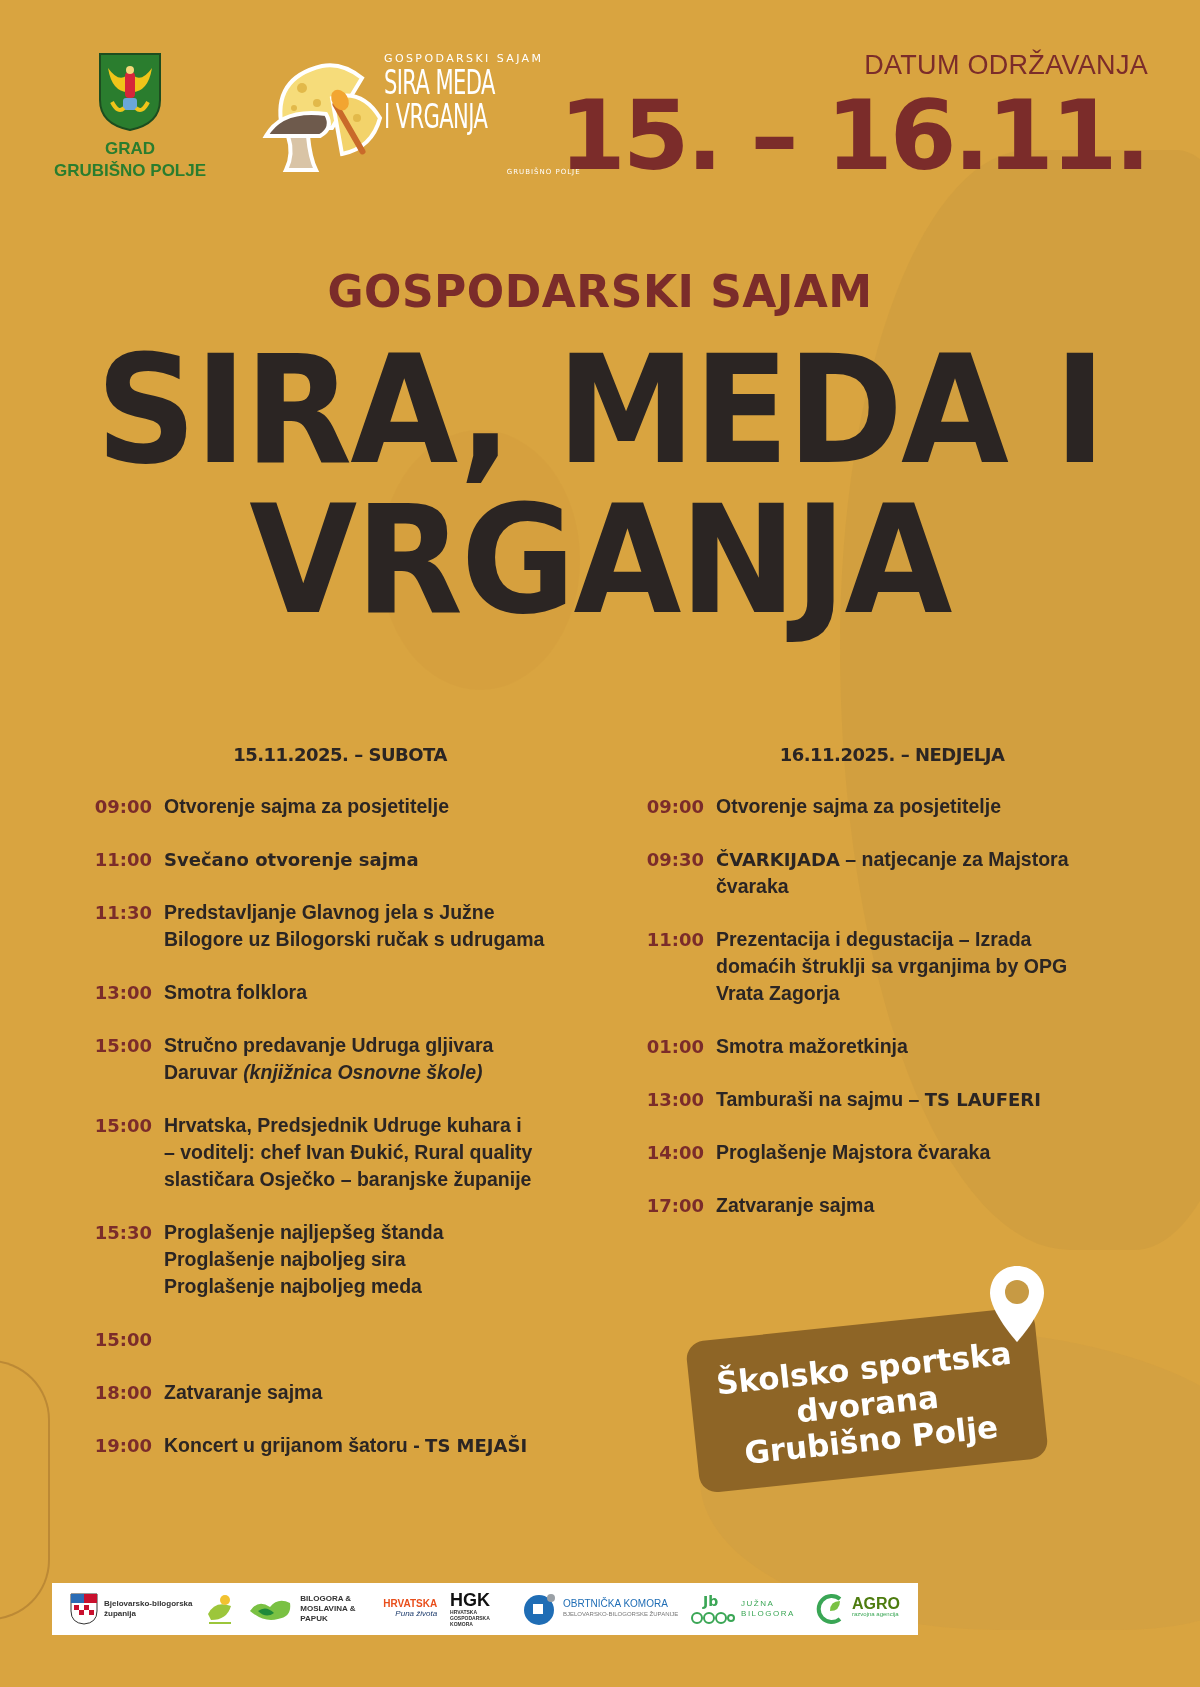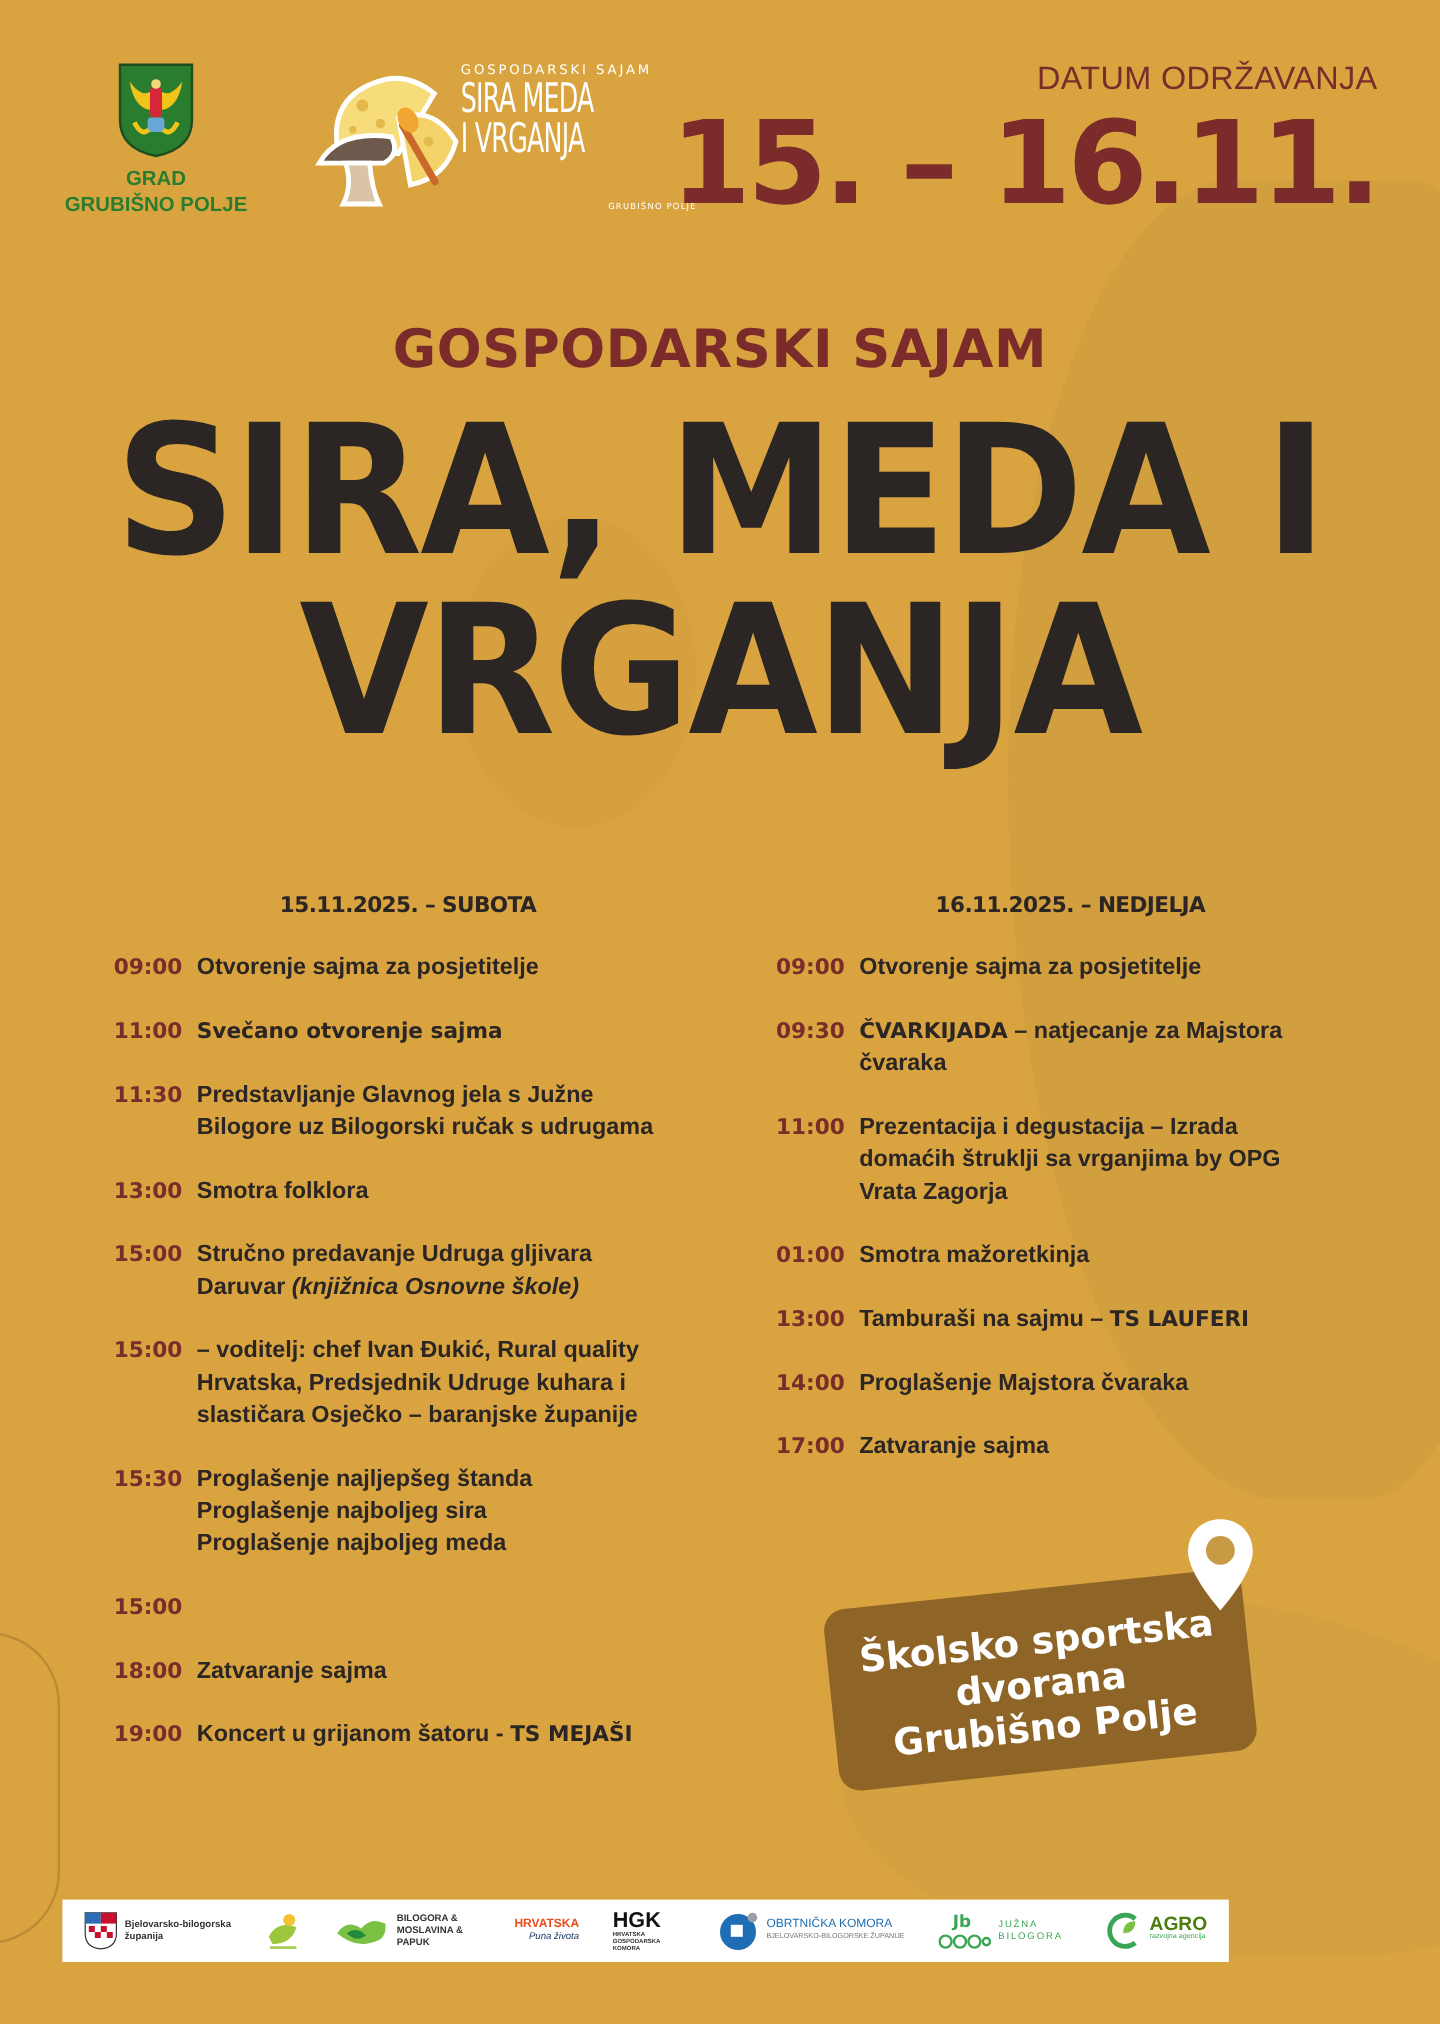--- a/index.html
+++ b/index.html
@@ -91,21 +91,21 @@
   .loc {
     position: absolute; left: 692px; top: 1324px; width: 350px; height: 152px;
     background: #8e6526; border-radius: 18px; transform: rotate(-6deg);
     color: #fff; text-align: center; padding-top: 26px;
     font-size: 31px; font-weight: 700; line-height: 36px; font-family: "DejaVu Sans", sans-serif;
   }
   .pin { position: absolute; left: 988px; top: 1264px; width: 58px; height: 80px; }
 
   
   .sponsors {
-    position: absolute; left: 52px; top: 1583px; width: 972px; height: 52px;
+    position: absolute; left: 52px; top: 1583px; width: 866px; height: 52px;
     background: #fff; display: flex; align-items: center; justify-content: space-between; padding: 0 18px;
   }
   .sp { display: flex; align-items: center; gap: 6px; font-size: 8px; color: #333; font-weight: 700; line-height: 10px; }
   .sp .t { white-space: nowrap; }
 </style>
 </head>
 <body>
 
 <div class="bg-shape bg-shape-1"></div>
 <div class="bg-shape bg-shape-2"></div>
@@ -184,22 +184,22 @@
   <div class="ev">
     <div class="ev-time">15:00</div>
     <div class="ev-text">
       <span class="line">Stručno predavanje Udruga gljivara</span>
       <span class="line"><span>Daruvar </span><span class="ital">(knjižnica Osnovne škole)</span></span>
     </div>
   </div>
   <div class="ev">
     <div class="ev-time">15:00</div>
     <div class="ev-text">
+      <span class="line">Hrvatska, Predsjednik Udruge kuhara i</span>
       <span class="line">– voditelj: chef Ivan Đukić, Rural quality</span>
-      <span class="line">Hrvatska, Predsjednik Udruge kuhara i</span>
       <span class="line">slastičara Osječko – baranjske županije</span>
     </div>
   </div>
   <div class="ev">
     <div class="ev-time">15:30</div>
     <div class="ev-text">
       <span class="line">Proglašenje najljepšeg štanda</span>
       <span class="line">Proglašenje najboljeg sira</span>
       <span class="line">Proglašenje najboljeg meda</span>
     </div>

